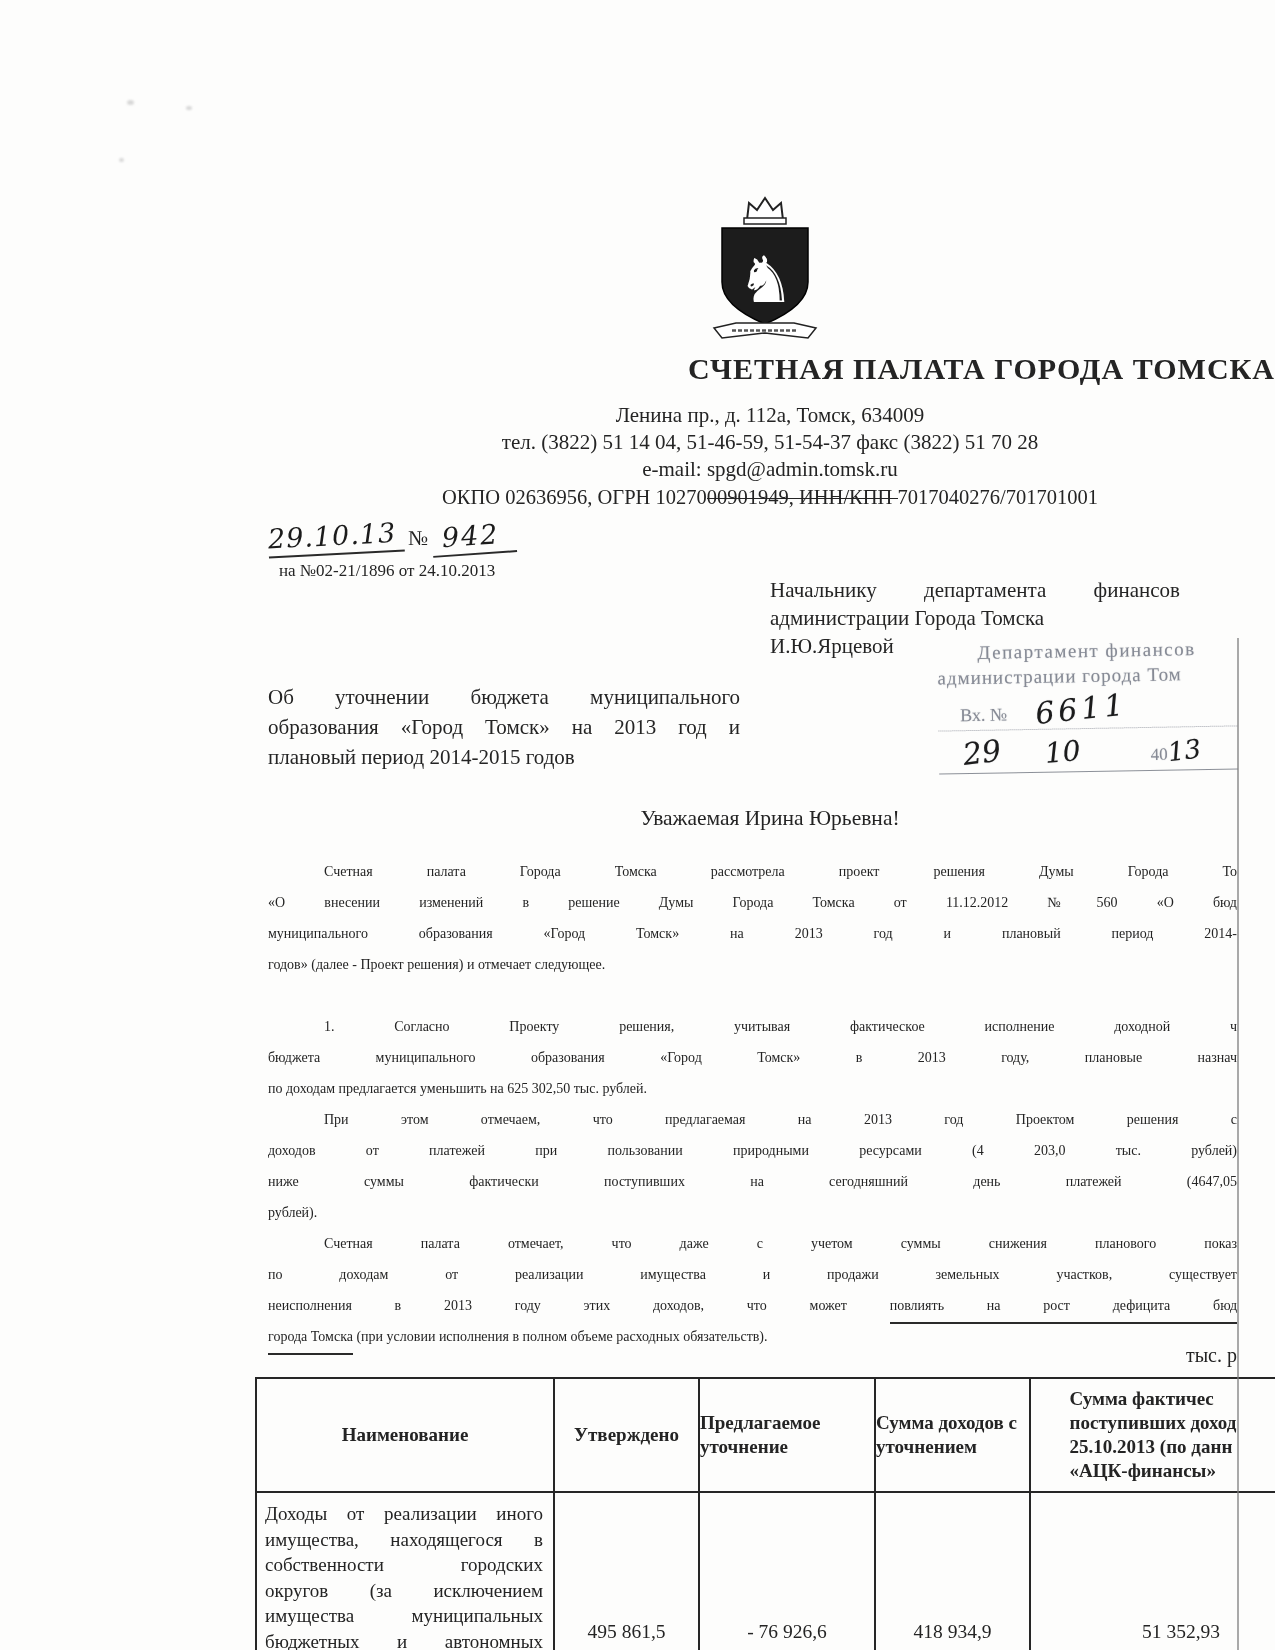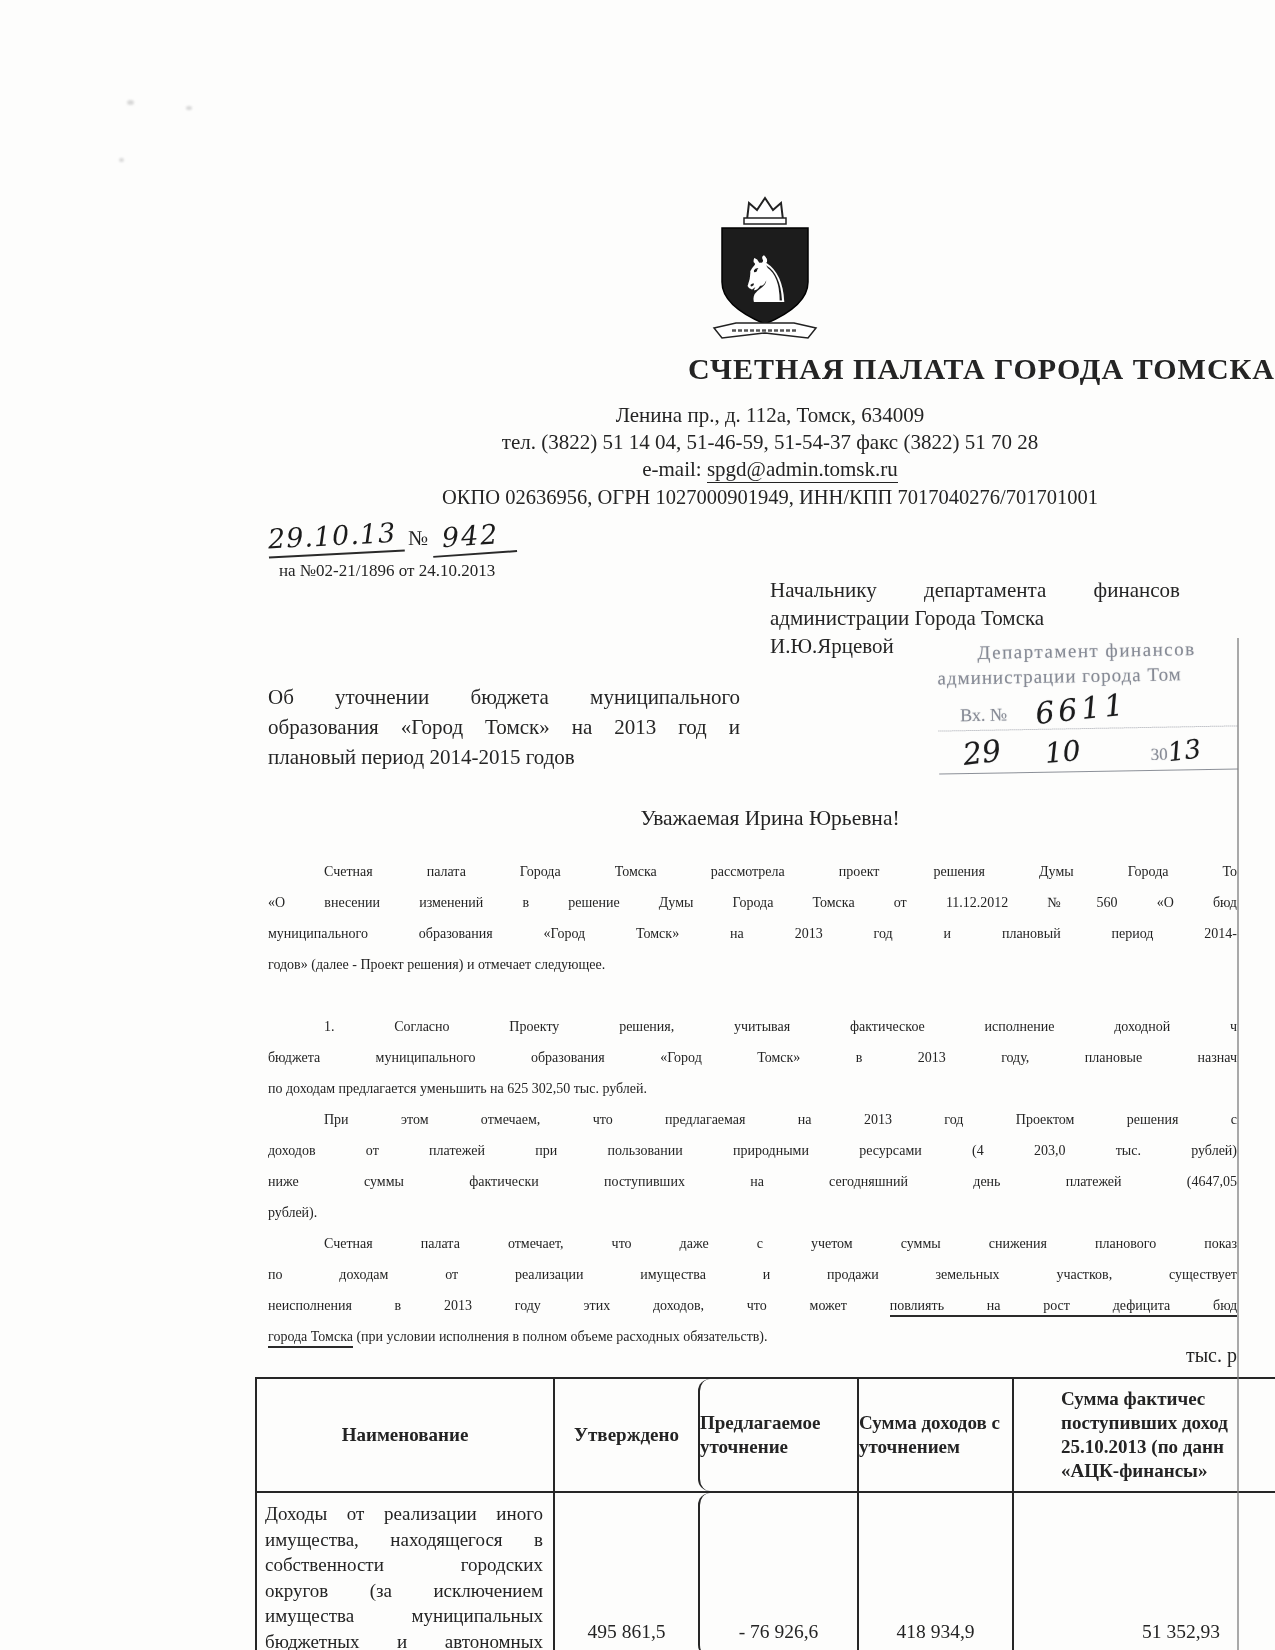--- a/index.html
+++ b/index.html
@@ -5,21 +5,21 @@
   html,body{margin:0;padding:0;background:#ffffff;}
   .page{position:relative;width:1275px;height:1650px;overflow:hidden;background:#fdfdfc;
         font-family:"Liberation Serif","DejaVu Serif",serif;color:#242424;}
   .abs{position:absolute;}
 
   
   .org-name{left:265px;top:352px;width:1010px;text-align:right;font-weight:bold;
             font-size:30px;letter-spacing:1px;}
   .addr{left:265px;width:1010px;text-align:center;font-size:21px;}
   .addr.codes{font-size:20.5px;}
-  .email-u{border-bottom:1.5px solid #242424;padding-bottom:1px;}
+  .email-u{border-bottom:1.5px solid #242424;padding-bottom:17px;}
 
   
   .hw{font-family:"DejaVu Serif",serif;font-style:italic;color:#1b1b1b;}
 
   
   .ref{left:268px;top:520px;width:320px;font-size:26px;}
   .ref .dt{display:inline-block;border-bottom:2px solid #2a2a2a;padding:0 8px 2px 0;
            transform:rotate(-3deg);font-size:27px;letter-spacing:1px;}
   .ref .no{font-size:21px;font-style:normal;margin:0 4px;}
   .ref .num{display:inline-block;border-bottom:2px solid #2a2a2a;padding:0 16px 2px 10px;
@@ -47,34 +47,34 @@
 
   .subject{left:268px;top:682px;width:472px;font-size:21px;line-height:30px;}
   .salutation{left:265px;top:806px;width:1010px;text-align:center;font-size:21.5px;}
 
   
   .body-text{left:268px;top:856px;width:969px;font-size:14px;line-height:31px;}
   .ln{white-space:nowrap;}
   .jl{white-space:normal;text-align:justify;text-align-last:justify;}
   .ind{text-indent:56px;}
   .para.gap{margin-top:31px;}
-  .u{border-bottom:2px solid #2a2a2a;padding-bottom:2px;}
+  .u{border-bottom:2px solid #2a2a2a;padding-bottom:9px;}
 
   .units-note{left:255px;top:1344px;width:982px;text-align:right;font-size:20px;}
 
   
   .tbl{left:255px;top:1377px;width:1020px;border:2.5px solid #262626;border-right:none;
        box-sizing:border-box;}
   .trow{display:flex;}
   .trow.head{height:112px;border-bottom:2.5px solid #262626;}
   .trow.data{height:164px;}
   .tc{box-sizing:border-box;border-left:2px solid #262626;display:flex;
       align-items:center;justify-content:center;text-align:left;}
   .tc:first-child{border-left:none;border-radius:28px;}
-  .c1{width:296px;} .c2{width:145px;} .c3{width:159px;border-radius:12px;} .c4{width:155px;} .c5{flex:1;}
+  .c1{width:296px;} .c2{width:145px;} .c3{width:176px;} .c4{width:155px;} .c5{flex:1;}
   .head .tc{font-weight:bold;font-size:19px;line-height:24px;white-space:pre-line;}
   .data .c1{display:block;text-align:left;padding:8px 10px 0 8px;font-size:19px;
             line-height:25.5px;}
   .data .c1 .jl{white-space:normal;}
   .data .val{align-items:flex-end;padding-bottom:14px;font-size:19.5px;}
   .data .c5.val{justify-content:flex-end;padding-right:55px;}
 
   
   .scan-edge{left:1237px;top:638px;width:1.5px;height:1012px;background:#7d7d7d;opacity:.65;}
   .speck{background:#b9b9b9;border-radius:50%;filter:blur(1px);opacity:.55;}
@@ -113,21 +113,21 @@
   <div class="abs addressee">
     <div class="jl">Начальнику департамента финансов</div>
     <div>администрации Города Томска</div>
     <div>И.Ю.Ярцевой</div>
   </div>
 
   <div class="abs stamp">
     <div class="s1">Департамент финансов</div>
     <div class="s2">администрации города Том</div>
     <div class="vx"><span>Вх. №</span><span class="hw hwnum">6611</span></div>
-    <div class="dl"><span class="hw d">29</span><span class="hw m">10</span><span class="yy">30</span><span class="hw y">13</span></div>
+    <div class="dl"><span class="hw d">29</span><span class="hw m">10</span><span class="yy">40</span><span class="hw y">13</span></div>
   </div>
 
   <div class="abs subject">
     <div class="jl">Об уточнении бюджета муниципального</div>
     <div class="jl">образования «Город Томск» на 2013 год и</div>
     <div>плановый период 2014-2015 годов</div>
   </div>
 
   <div class="abs salutation">Уважаемая Ирина Юрьевна!</div>
 

